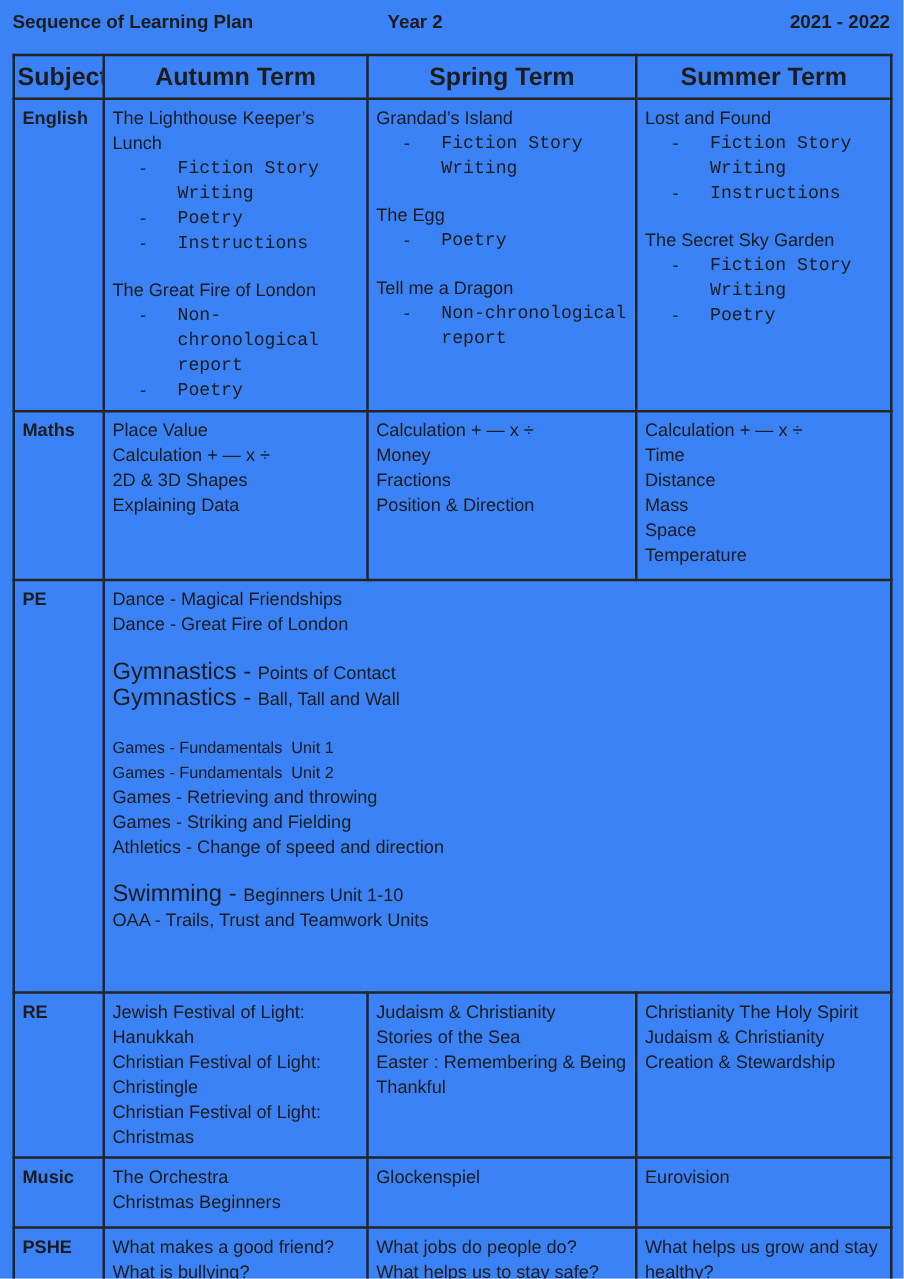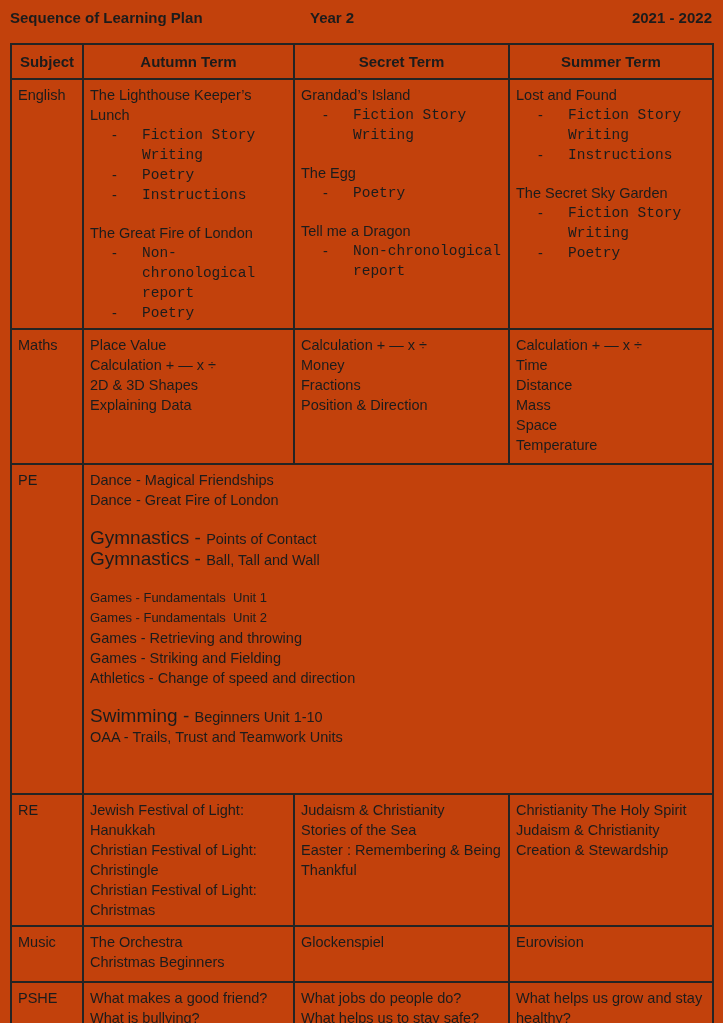--- a/index.html
+++ b/index.html
@@ -6,21 +6,21 @@
     margin: 0;
     padding: 0;
     background: #ffffff;
     font-family: "Liberation Sans", "DejaVu Sans", sans-serif;
     color: #1c1c1c;
   }
   .page {
     position: relative;
     width: 723px;
     height: 1023px;
-    background: #c2410c;
+    background: #3b82f6;
     overflow: hidden;
   }
   .doc-header {
     display: flex;
     align-items: baseline;
     margin: 9px 11px 0 10px;
     font-size: 15px;
     font-weight: bold;
     line-height: 18px;
   }
@@ -38,24 +38,24 @@
     padding: 5px 6px;
     font-size: 14.5px;
     line-height: 20px;
     overflow: hidden;
   }
   table.plan th {
     font-weight: bold;
     text-align: center;
     vertical-align: middle;
     padding: 2px 2px;
-    font-size: 15px;
+    font-size: 20px;
   }
   td.subject-cell {
-    font-weight: normal;
+    font-weight: bold;
     font-size: 15px;
     padding-top: 6px;
   }
   .line { white-space: pre-wrap; }
   .line.small { font-size: 13px; }
   .prefix-small { font-size: 19px; }
   .line.bullet { display: flex; }
   .line.bullet .dash {
     flex: none;
     margin-left: 22px;
@@ -79,21 +79,21 @@
     <colgroup>
       <col style="width:72px">
       <col style="width:211px">
       <col style="width:215px">
       <col style="width:204px">
     </colgroup>
     <thead>
       <tr style="height:35px">
         <th>Subject</th>
         <th>Autumn Term</th>
-        <th>Secret Term</th>
+        <th>Spring Term</th>
         <th>Summer Term</th>
       </tr>
     </thead>
     <tbody id="plan-body">
         <tr style="height: 216px;">
           <td class="subject-cell">English</td>
           <td class="content-cell">
             <div class="line">The Lighthouse Keeper’s Lunch</div>
             <div class="line bullet"><span class="dash">-</span><span class="btext">Fiction Story Writing</span></div>
             <div class="line bullet"><span class="dash">-</span><span class="btext">Poetry</span></div>

